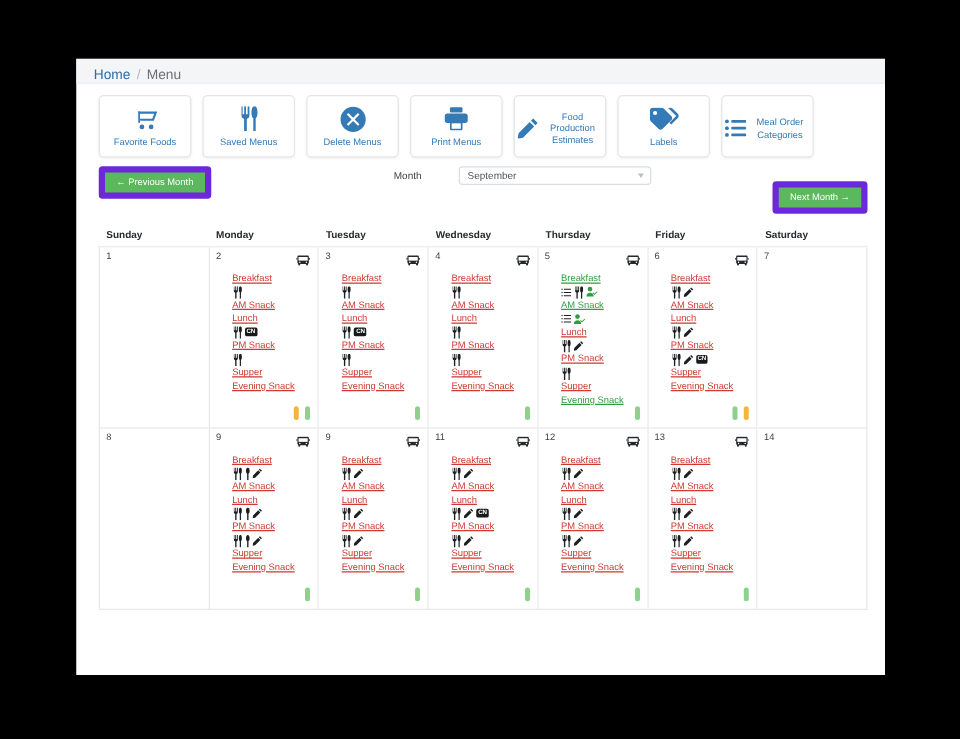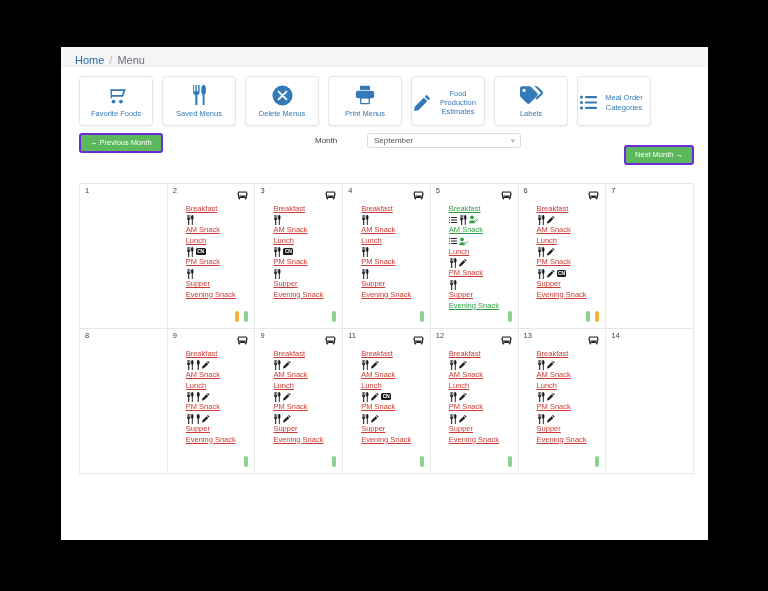--- a/index.html
+++ b/index.html
@@ -79,21 +79,21 @@
 
   
   .navrow {
     position: relative;
     height: 44px;
     margin: 7px 14px 0 18px;
   }
   .btn-green {
     position: absolute;
     background: #5cb85c;
-    border: 2px solid #6d28d9;
+    border: 5px solid #6d28d9;
     border-radius: 3px;
     color: #ffffff;
     font-size: 7.5px;
     padding: 4px 9px;
     line-height: 1;
     cursor: pointer;
     white-space: nowrap;
   }
   #btn-prev-month { left: 0; top: 0; }
   #btn-next-month { right: 0; top: 0; margin-top: 12px; }
@@ -319,20 +319,29 @@
         <div class="select-box" id="select-year">
           <span>2024</span>
           <span class="chev">▾</span>
         </div>
       </div>
 
       <div class="btn-green" id="btn-next-month">Next Month →</div>
     </div>
 
     <div class="cal">
+      <div class="cal-head" id="cal-head">
+          <div>Sunday</div>
+          <div>Monday</div>
+          <div>Tuesday</div>
+          <div>Wednesday</div>
+          <div>Thursday</div>
+          <div>Friday</div>
+          <div>Saturday</div>
+        </div>
       <div class="cal-body" id="cal-body">
           <div class="cal-week">
             <div class="cal-cell">
               <div class="daynum">1</div>
             </div>
             <div class="cal-cell">
               <div class="daynum">2</div>
               <span class="bus-icon"><svg width="11" height="10" viewBox="0 0 24 20" fill="#26292c">
                   <path d="M2 2.2C2 1 3 0 4.2 0h15.6C21 0 22 1 22 2.2V12c0 1-.6 1.9-1.5 2.3V16c0 .8-.6 1.4-1.4 1.4h-.6c-.8 0-1.4-.6-1.4-1.4v-1.4H6.9V16c0 .8-.6 1.4-1.4 1.4h-.6c-.8 0-1.4-.6-1.4-1.4v-1.7C2.6 13.9 2 13 2 12z"></path>
                   <rect x="4" y="2.6" width="16" height="6.3" fill="#fff"></rect>

